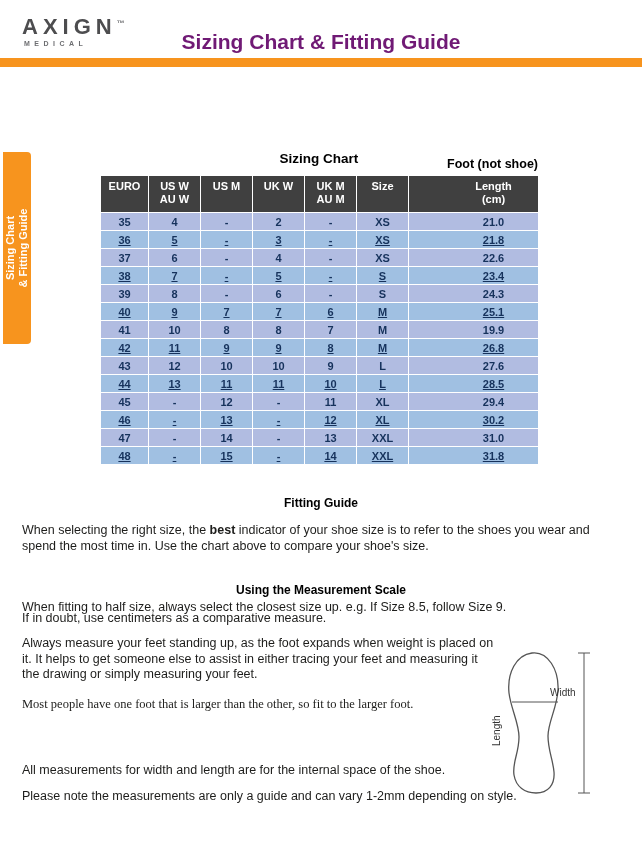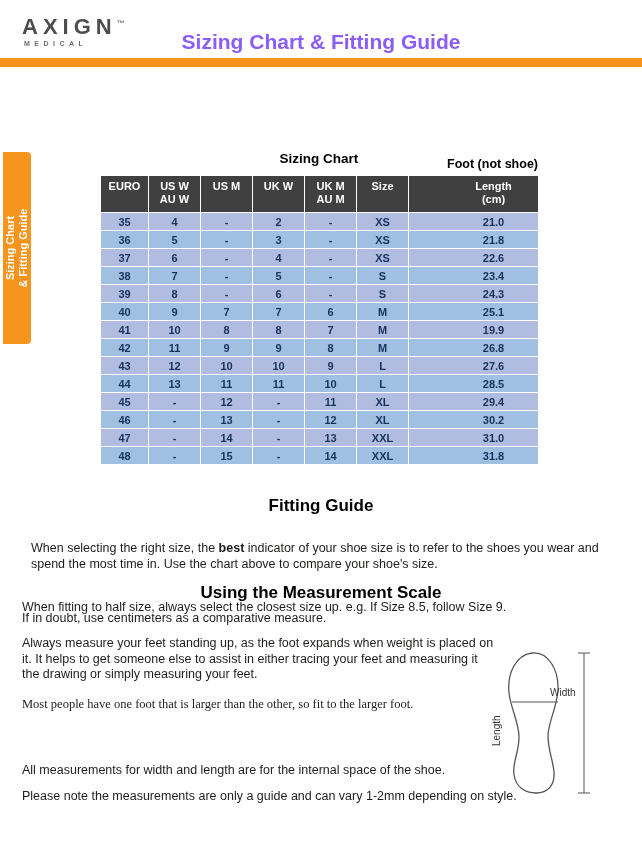--- a/index.html
+++ b/index.html
@@ -6,44 +6,44 @@
   html,body { background:#ffffff; }
   body { font-family:"Liberation Sans", sans-serif; color:#1d1d1b; }
   .page { position:relative; width:642px; height:848px; background:#fff; overflow:hidden; margin:0 auto; }
   .abs { position:absolute; }
 
   
   .axign { left:22px; top:13px; }
   .axign-name { font-size:22px; font-weight:bold; color:#4d4d4f; letter-spacing:5px; line-height:22px; }
   .tm { font-size:8px; vertical-align:super; letter-spacing:0; color:#6d6e71; }
   .axign-sub { font-size:7px; color:#6d6e71; letter-spacing:4.5px; margin-top:2px; padding-left:2px; font-weight:bold; }
-  .doc-title { left:0; top:30px; width:642px; text-align:center; color:#8b5cf6; font-weight:bold; font-size:21px; }
+  .doc-title { left:0; top:30px; width:642px; text-align:center; color:#701a75; font-weight:bold; font-size:21px; }
   .archline { right:18px; top:25px; text-align:right; }
   .archline-name { color:#ee4b23; font-weight:bold; font-size:17px; letter-spacing:0.5px; line-height:17px; }
   .archline-swoosh { width:92px; height:5px; border-bottom:2px solid #f7941e; border-radius:50% / 100%; margin-left:auto; }
   .archline-sub { color:#f7941e; font-size:6.5px; letter-spacing:2.5px; margin-top:1px; font-weight:bold; }
   .top-bar { left:0; top:58px; width:642px; height:9px; background:#f7941e; }
 
   
   .side-tab { left:3px; top:152px; width:28px; height:192px; background:#f7941e; border-radius:0 4px 4px 0; }
   .side-tab-text { position:absolute; left:50%; top:50%; transform:translate(-50%,-50%) rotate(-90deg); white-space:nowrap; color:#fff; font-weight:bold; font-size:11px; line-height:13px; text-align:center; }
 
   
   .sc-heading { left:100px; top:151px; width:438px; text-align:center; font-weight:bold; font-size:13.5px; color:#000; }
   .foot-note { left:400px; top:157px; width:138px; text-align:right; font-weight:bold; font-size:12.5px; color:#000000; }
   table.size-table { left:100px; top:175px; width:438px; border-collapse:collapse; table-layout:fixed; position:absolute; }
   .size-table th, .size-table td { border:1px solid #ffffff; text-align:center; font-size:11px; font-weight:bold; padding:0; }
   .size-table thead th { background:#404040; color:#ffffff; height:37px; vertical-align:top; padding-top:4px; line-height:13px; }
   .size-table td { color:#16325c; height:18px; }
   .size-table tr.row-a td { background:#b1bce1; }
-  .size-table tr.row-b td { background:#a0c0e2; }
+  .size-table tr.row-b td { background:#a0c0e2;text-decoration:underline; }
   .size-table .len { padding-left:40px; }
 
   
-  .section-heading { left:0; width:642px; text-align:center; font-weight:bold; font-size:17px; color:#000; }
+  .section-heading { left:0; width:642px; text-align:center; font-weight:bold; font-size:12px; color:#000; }
   .para { left:22px; font-size:12.5px; line-height:15.5px; color:#1d1d1b; }
   .para b { font-weight:bold; }
 
   
   .foot-diagram { left:492px; top:646px; width:112px; height:152px; }
   .foot-diagram svg text { font-family:"Liberation Sans", sans-serif; fill:#333; }
 </style>
 </head>
 <body>
 
@@ -236,21 +236,21 @@
           <td>-</td>
           <td>14</td>
           <td>XXL</td>
           <td class="len">31.8</td>
         </tr>
       </tbody>
   </table>
 
   <div class="abs section-heading" style="top:496px;">Fitting Guide</div>
 
-  <div class="abs para" style="top:541px; width:600px;margin-left:9px;">
+  <div class="abs para" style="top:523px; width:600px;">
     <span>When selecting the right size, the </span><b>best</b><span> indicator of your shoe size is to refer to the shoes you wear and spend the most time in. Use the chart above to compare your shoe's size.</span>
   </div>
 
   <div class="abs para" style="top:556px; width:600px;margin-top:44px;">When fitting to half size, always select the closest size up. e.g. If Size 8.5, follow Size 9.</div>
 
   <div class="abs section-heading" style="top:583px;">Using the Measurement Scale</div>
 
   <div class="abs para" style="top:611px; width:600px;">If in doubt, use centimeters as a comparative measure.</div>
   <div class="abs para" style="top:636px; width:472px;">Always measure your feet standing up, as the foot expands when weight is placed on it. It helps to get someone else to assist in either tracing your feet and measuring it the drawing or simply measuring your feet.</div>
   <div class="abs para" style="top:697px; width:472px;font-family:Liberation Serif, serif;">Most people have one foot that is larger than the other, so fit to the larger foot.</div>

